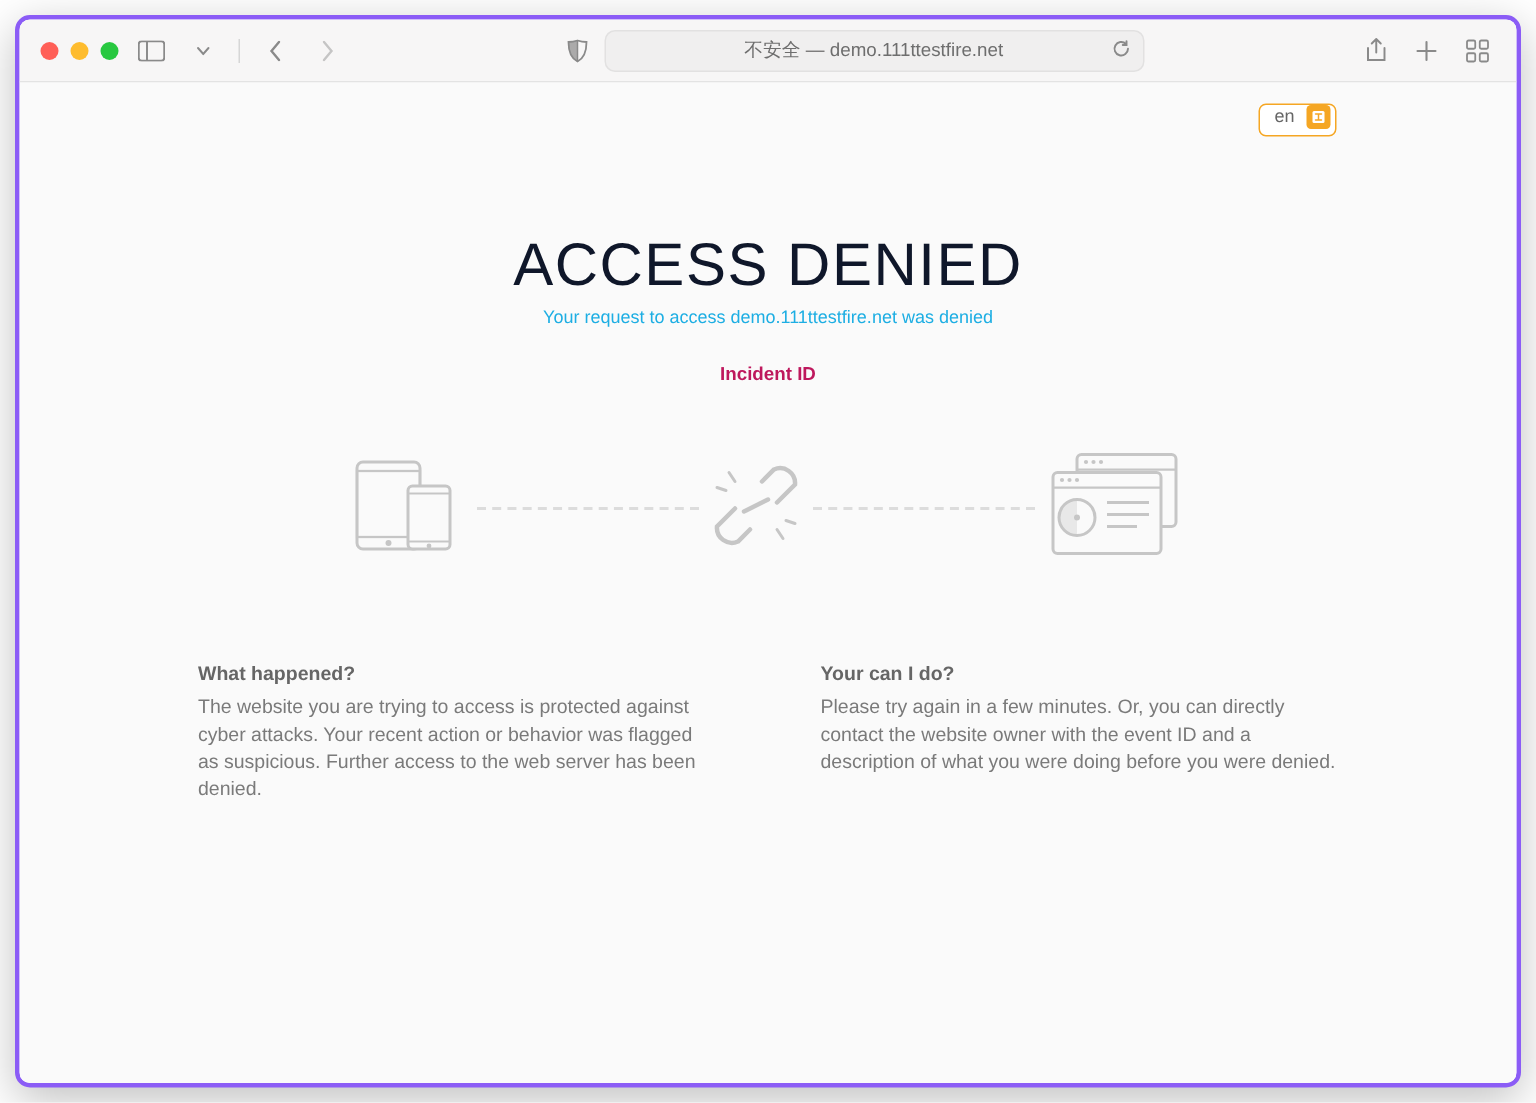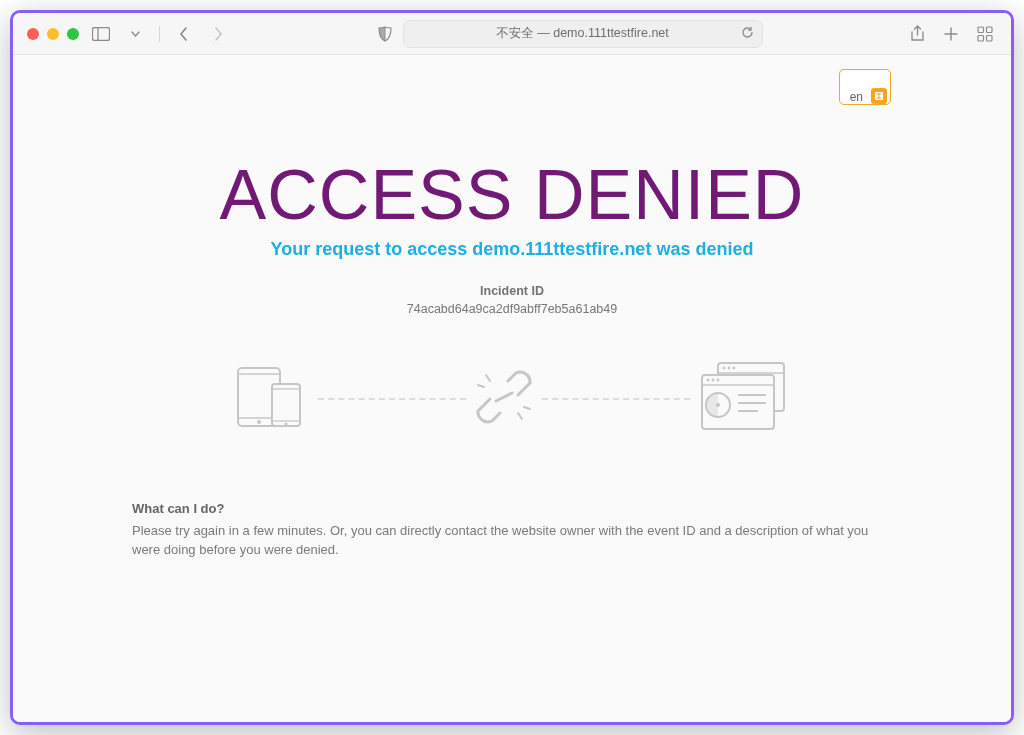--- a/index.html
+++ b/index.html
@@ -77,59 +77,59 @@
       background: #fafafa;
       position: relative;
       padding: 30px 80px 40px 80px;
       overflow:hidden;
     }
     .lang-badge {
       position:absolute;
       top: 14px; right: 120px;
       border: 1.5px solid #f5a623;
       border-radius: 5px;
-      display:flex; align-items:flex-end;
-      height: 36px;
+      display:flex; align-items:flex-start;
+      height: 22px;
       padding: 0 3px 0 10px;
       background:#fff;
       gap:8px;
       font-size:12px;
       color:#666;
     }
     .lang-icon {
       width:16px; height:16px; background:#f5a623;
       border-radius:3px;
       display:flex; align-items:center; justify-content:center;
       color:#fff;
     }
 
     .hero {
       text-align:center;
       margin-top: 70px;
     }
     .title {
-      font-size: 70px;
+      font-size: 40px;
       font-weight: 300;
       letter-spacing: 1px;
-      color: #701a75;
+      color: #0f172a;
     }
     .subtitle {
-      font-size: 18px;
-      font-weight: 700;
+      font-size: 12px;
+      font-weight: 400;
       color: #1daee3;
       margin-top: 4px;
     }
     .meta {
       text-align:center;
       color:#777;
       font-size: 12.5px;
       margin-top: 22px;
       line-height:1.45;
     }
-    .meta b { color:#737373; font-weight:700; }
+    .meta b { color:#be185d; font-weight:700; }
 
     .graphic {
       margin: 36px auto 0;
       width: 560px;
       height: 90px;
       position: relative;
       display:flex;
       align-items:center;
       justify-content: space-between;
     }
@@ -243,21 +243,20 @@
       </span>
     </div>
 
     <div class="hero">
       <div class="title">ACCESS DENIED</div>
       <div class="subtitle">Your request to access demo.111ttestfire.net was denied</div>
     </div>
 
     <div class="meta">
       <div><b>Incident ID</b></div>
-      <div>74acabd64a9ca2df9abff7eb5a61ab49</div>
     </div>
 
     <div class="graphic">
       <div class="g-left">
         <svg width="80" height="70" viewBox="0 0 80 70">
           <rect x="6" y="6" width="42" height="58" rx="4" fill="none" stroke="currentColor" stroke-width="2"></rect>
           <rect x="6" y="12" width="42" height="44" fill="none" stroke="currentColor" stroke-width="1.5"></rect>
           <circle cx="27" cy="60" r="2" fill="currentColor"></circle>
           <rect x="40" y="22" width="28" height="42" rx="3" fill="#fafafa" stroke="currentColor" stroke-width="2"></rect>
           <rect x="40" y="27" width="28" height="32" fill="none" stroke="currentColor" stroke-width="1.3"></rect>
@@ -294,18 +293,22 @@
           <circle cx="22" cy="44" r="2" fill="currentColor"></circle>
           <line x1="42" y1="34" x2="70" y2="34" stroke="currentColor" stroke-width="2"></line>
           <line x1="42" y1="42" x2="70" y2="42" stroke="currentColor" stroke-width="2"></line>
           <line x1="42" y1="50" x2="62" y2="50" stroke="currentColor" stroke-width="2"></line>
         </svg>
       </div>
     </div>
 
     <div class="columns">
       <div class="col">
-        <h3>What can I do?</h3>
+        <h3>What happened?</h3>
+        <p>The website you are trying to access is protected against cyber attacks. Your recent action or behavior was flagged as suspicious. Further access to the web server has been denied.</p>
+      </div>
+      <div class="col">
+        <h3>Your can I do?</h3>
         <p>Please try again in a few minutes. Or, you can directly contact the website owner with the event ID and a description of what you were doing before you were denied.</p>
       </div>
     </div>
   </div>
 </div>
 
 </body></html>

